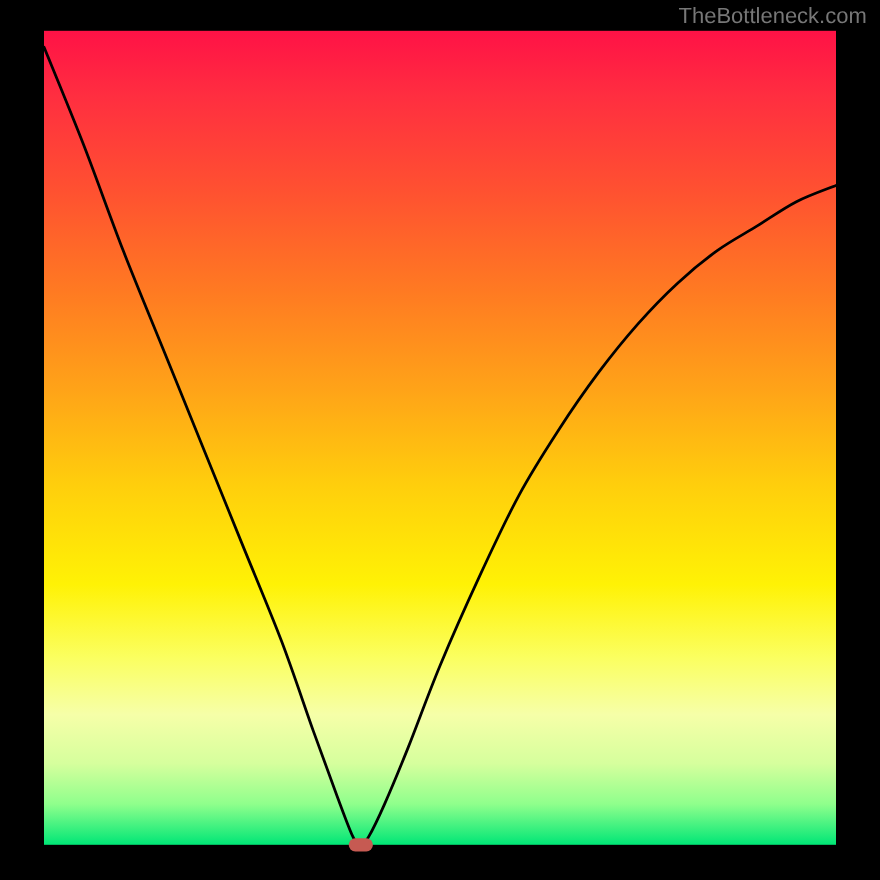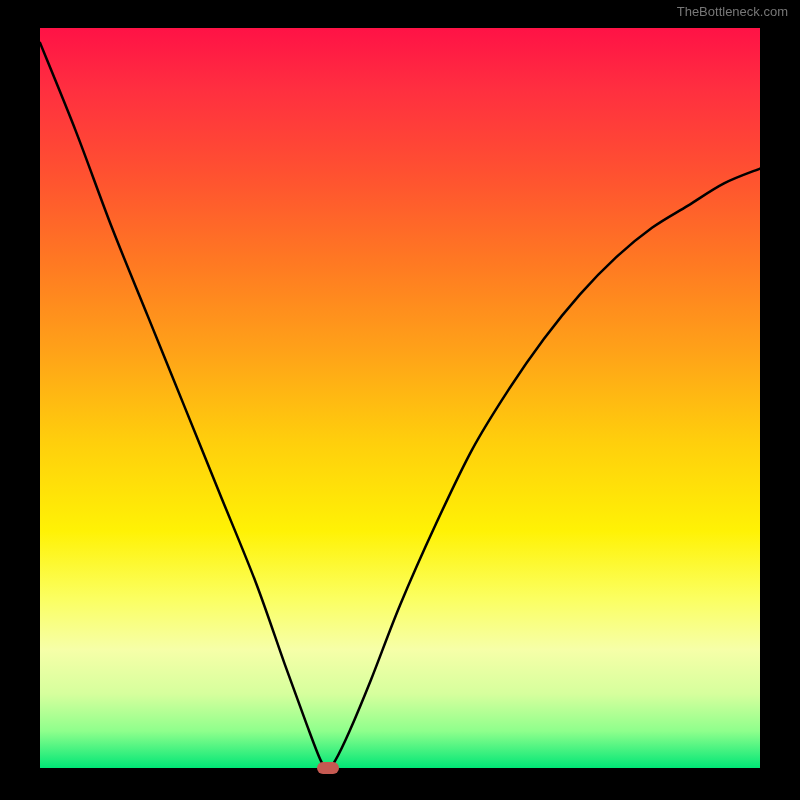--- a/index.html
+++ b/index.html
@@ -9,21 +9,21 @@
     background: #000;
     position: relative;
     font-family: Arial, Helvetica, sans-serif;
     overflow: hidden;
   }
   .watermark {
     position: absolute;
     top: 4px;
     right: 12px;
     color: #777;
-    font-size: 13px;
+    font-size: 20px;
     letter-spacing: 0;
     z-index: 5;
   }
   .plot-area {
     position: absolute;
     left: 40px;
     top: 28px;
     width: 720px;
     height: 740px;
     background: linear-gradient(

